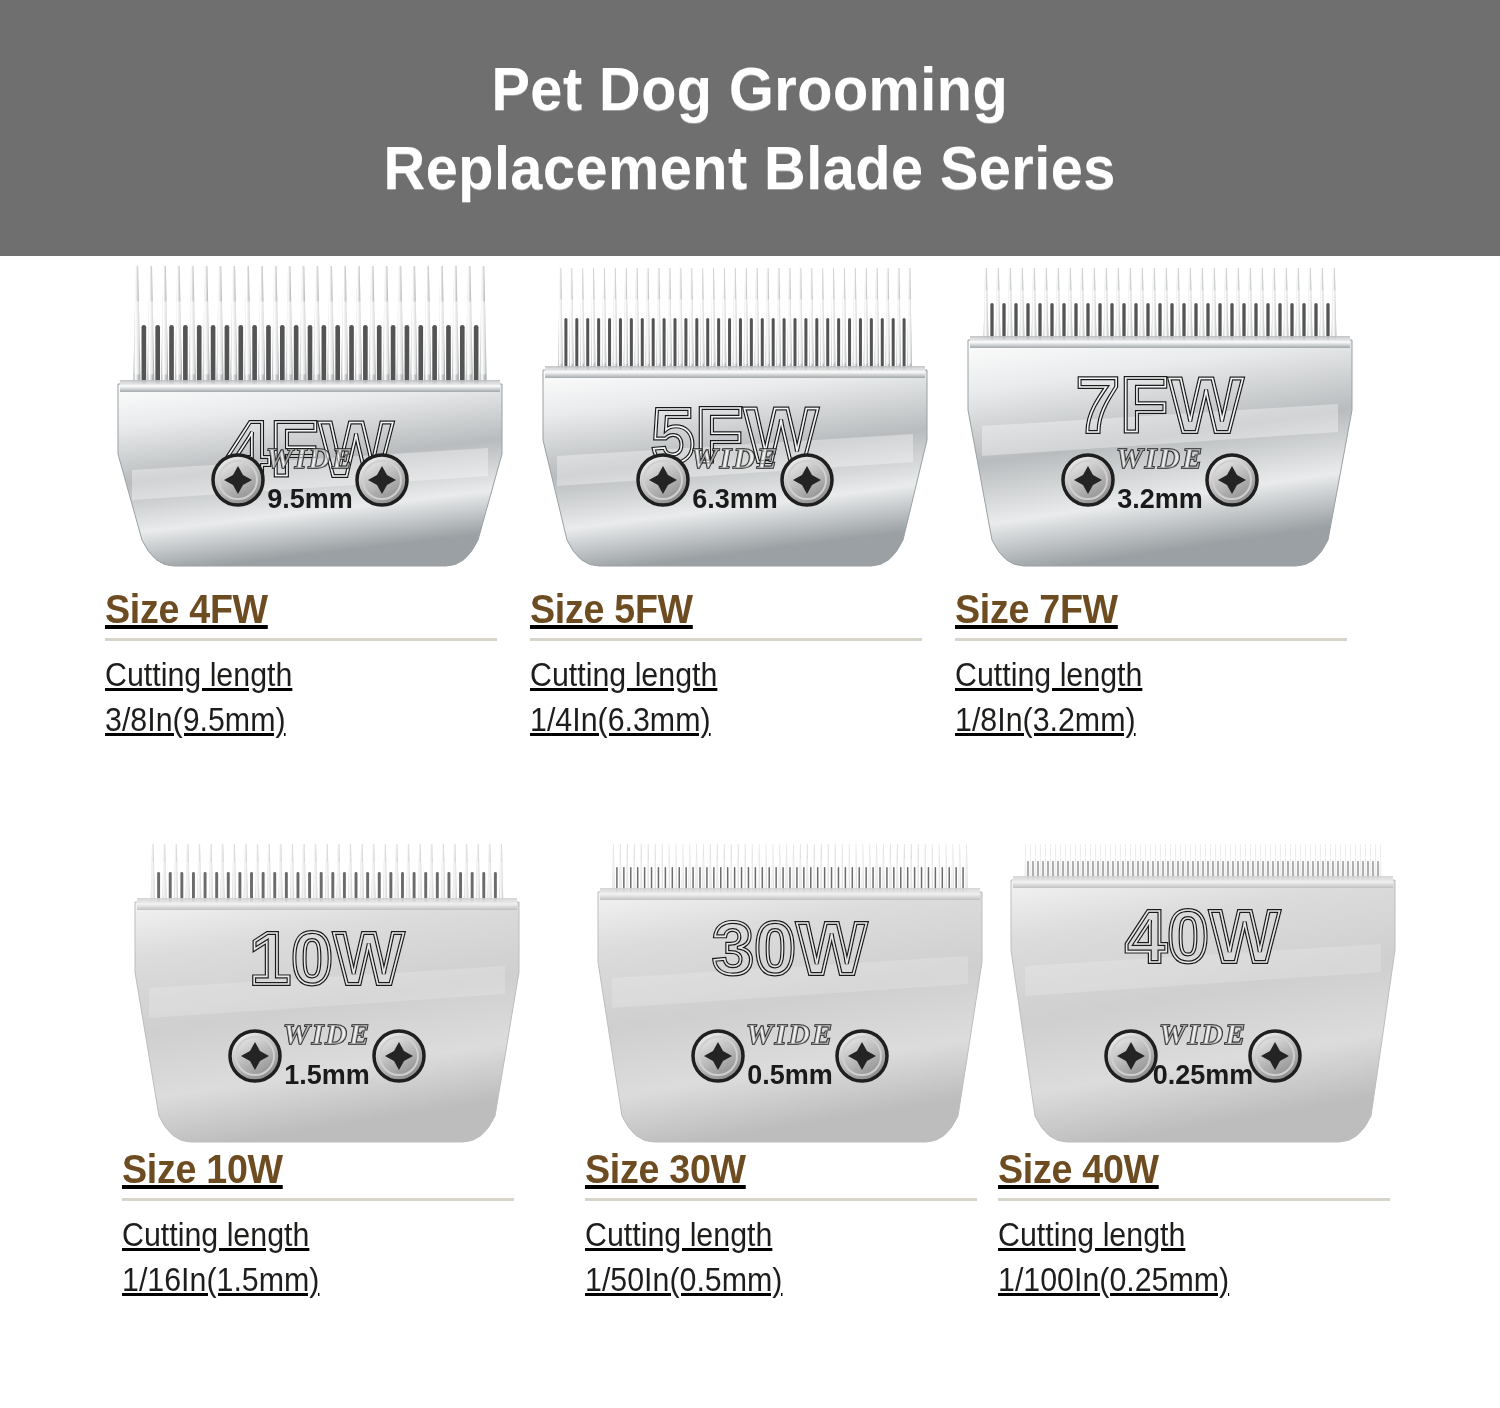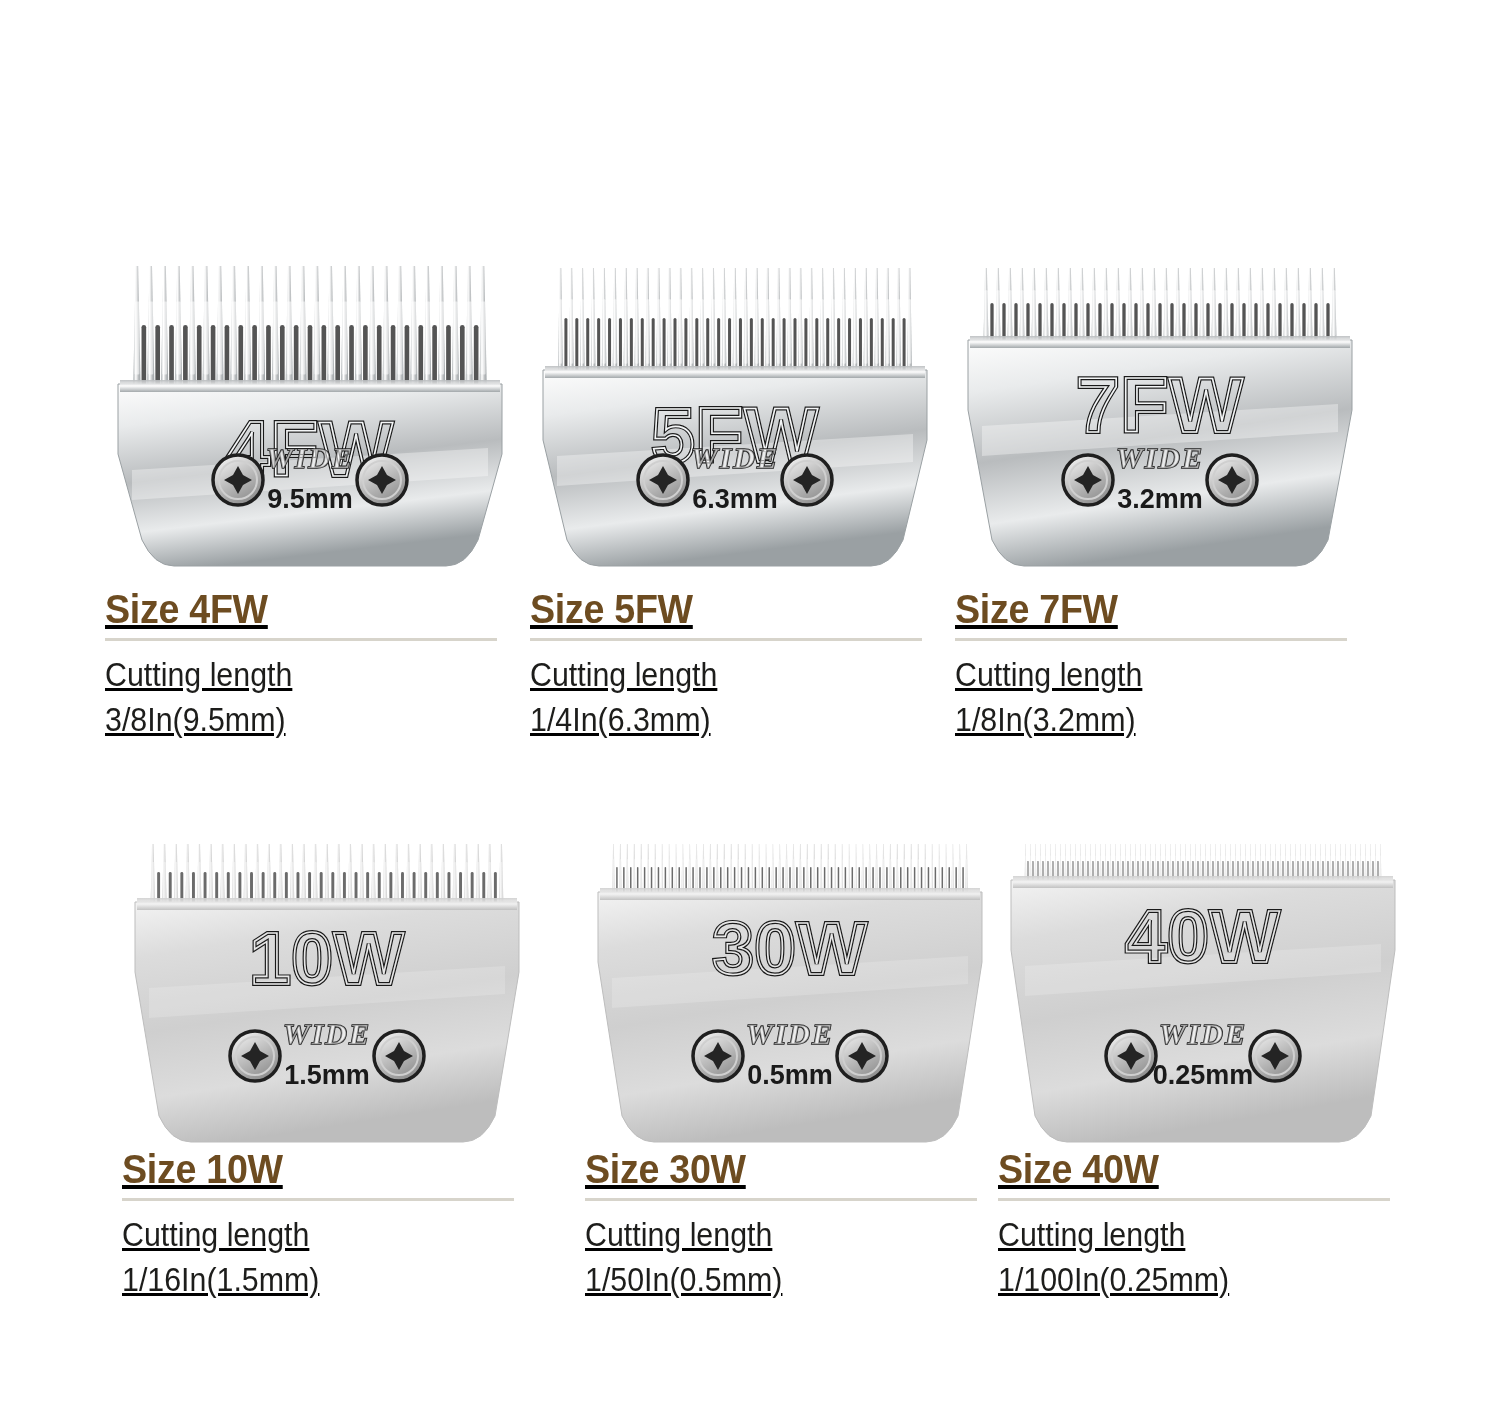--- a/index.html
+++ b/index.html
@@ -88,20 +88,24 @@
     transform:scaleX(0.92);
     transform-origin:left center;
     white-space:nowrap;
   }
 </style>
 </head>
 <body style="background: rgb(255, 255, 255);">
 
 <div class="page">
 
+  <div class="banner" style="background: rgb(112, 111, 111);">
+    <div class="banner-line" style="color: rgb(255, 255, 255);">Pet Dog Grooming</div>
+    <div class="banner-line" style="color: rgb(255, 255, 255);">Replacement Blade Series</div>
+  </div>
 
   <div class="grid">
 
     <div class="row row-1">
       <div class="cell c0">
         <div class="blade-wrap">
           <div class="blade">
 <svg width="400" height="312" viewBox="0 0 400 312" xmlns="http://www.w3.org/2000/svg">
   <defs>
     <linearGradient id="bgb4FW" x1="0" y1="0" x2="0.25" y2="1">

